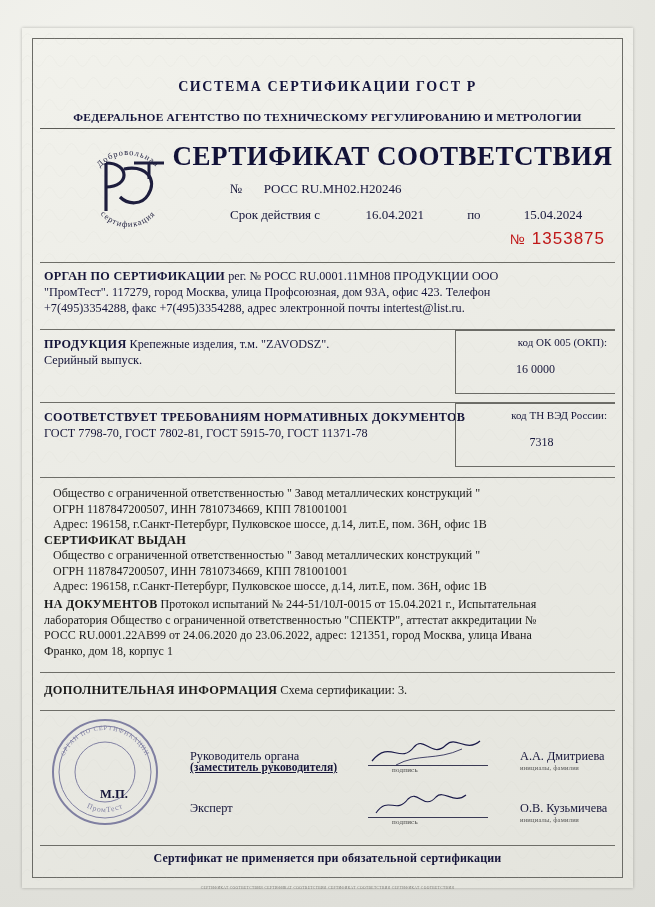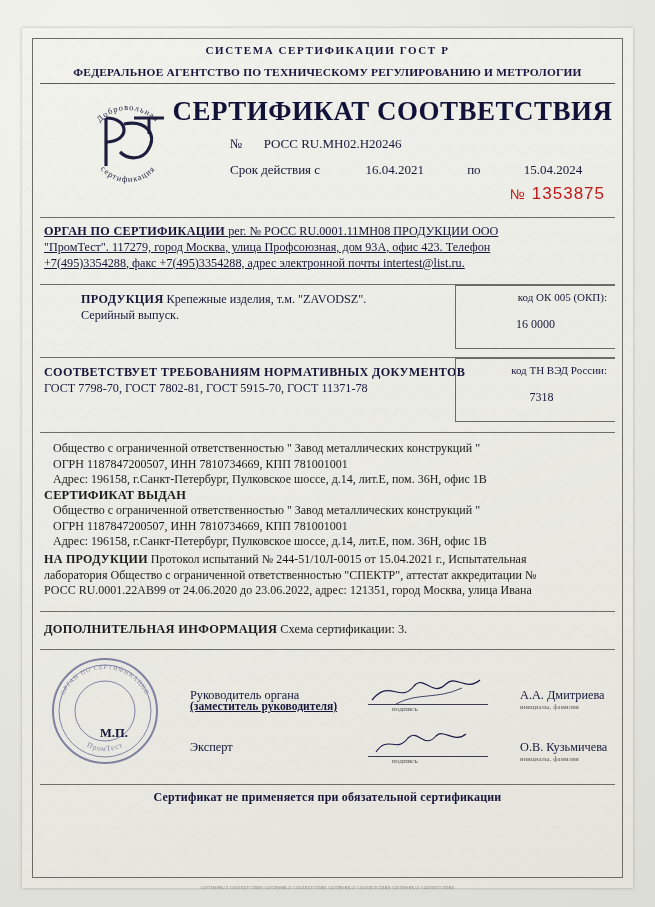--- a/index.html
+++ b/index.html
@@ -41,32 +41,33 @@
   }
   .content {
     position: absolute;
     left: 18px;
     top: 16px;
     right: 18px;
     bottom: 14px;
   }
   .hdr1 {
     text-align: center;
-    font-size: 11px;
+    font-size: 14px;
     letter-spacing: 1.6px;
     font-weight: bold;
     color: #14143c;
+    margin-top: 35px;
   }
   .hdr2 {
     text-align: center;
     font-size: 11.4px;
     letter-spacing: 0.2px;
     font-weight: bold;
     color: #14143c;
-    margin-top: 10px;
+    margin-top: 16px;
   }
   .rule {
     height: 1.4px;
     background: #5c5c57;
     margin-top: 5px;
   }
   .rule.thin { height: 1px; background:#6e6e68; }
 
   .title-block {
     position: relative;
@@ -125,42 +126,42 @@
   .sec {
     font-size: 12.2px;
     line-height: 1.28;
     color: #16163a;
   }
   .sec b, .cap {
     font-weight: bold;
   }
   .cap { letter-spacing: 0.3px; }
 
-  .org-block { padding: 6px 0 8px 4px; text-decoration: underline; }
+  .org-block { padding: 6px 0 8px 4px; }
 
   .prod-wrap { position: relative; }
   .side-box {
     position: absolute;
     right: 0;
     border-left: 1.2px solid #6b6b66;
     border-top: 1.2px solid #6b6b66;
     border-bottom: 1.2px solid #6b6b66;
     width: 160px;
     box-sizing: border-box;
     padding: 5px 8px 6px 8px;
     font-size: 11px;
     color: #16163a;
   }
   .side-box .lbl { text-align: right; }
   .side-box .val { text-align: center; margin-top: 14px; font-size: 12px; }
 
   .okp-box { top: 0; height: 64px; }
   .tnved-box { top: 0; height: 64px; padding-left: 20px; }
 
-  .prod-text { padding-left: 4px; padding-top: 7px; min-height: 60px; margin-left: 37px; }
+  .prod-text { padding-left: 4px; padding-top: 7px; min-height: 60px; }
   .norm-text { padding-left: 4px; padding-top: 7px; min-height: 62px; }
 
   .mfr { padding-left: 4px; padding-top: 8px; }
   .mfr .row { font-size: 12px; line-height: 1.3; margin-left: 9px; }
   .mfr .head { font-weight: bold; font-size: 12.4px; letter-spacing: 0.2px; }
 
   .basis { padding-left: 4px; padding-top: 2px; font-size: 12px; line-height: 1.32; }
 
   .addinfo { padding-left: 4px; padding-top: 10px; font-size: 12.4px; }
   .addinfo .t { font-weight: bold; letter-spacing: 0.3px; }
@@ -365,24 +366,25 @@
         <div class="row">ОГРН 1187847200507, ИНН 7810734669, КПП 781001001</div>
         <div class="row">Адрес: 196158, г.Санкт-Петербург, Пулковское шоссе, д.14, лит.Е, пом. 36Н, офис 1В</div>
 
         <div class="head">СЕРТИФИКАТ ВЫДАН</div>
         <div class="row">Общество с ограниченной ответственностью " Завод металлических конструкций "</div>
         <div class="row">ОГРН 1187847200507, ИНН 7810734669, КПП 781001001</div>
         <div class="row">Адрес: 196158, г.Санкт-Петербург, Пулковское шоссе, д.14, лит.Е, пом. 36Н, офис 1В</div>
       </div>
 
       <div class="basis">
-        <span class="cap">НА ПРОДУКЦИИ</span>
+        <span class="cap">НА ДОКУМЕНТОВ</span>
         <span>Протокол испытаний № 244-51/10Л-0015 от 15.04.2021 г., Испытательная</span>
         <div>лаборатория Общество с ограниченной ответственностью "СПЕКТР", аттестат аккредитации №</div>
         <div>РОСС RU.0001.22АВ99 от 24.06.2020 до 23.06.2022, адрес: 121351, город Москва, улица Ивана</div>
+        <div>Франко, дом 18, корпус 1</div>
       </div>
 
       <div class="rule thin" style="margin-top:12px"></div>
 
       <div class="addinfo">
         <span class="t">ДОПОЛНИТЕЛЬНАЯ ИНФОРМАЦИЯ</span>
         <span>Схема сертификации: 3.</span>
       </div>
 
       <div class="rule thin" style="margin-top:12px"></div>

